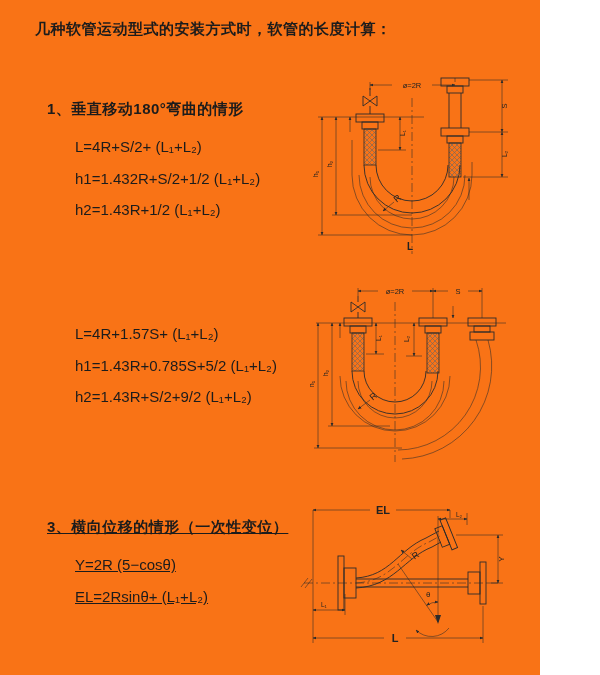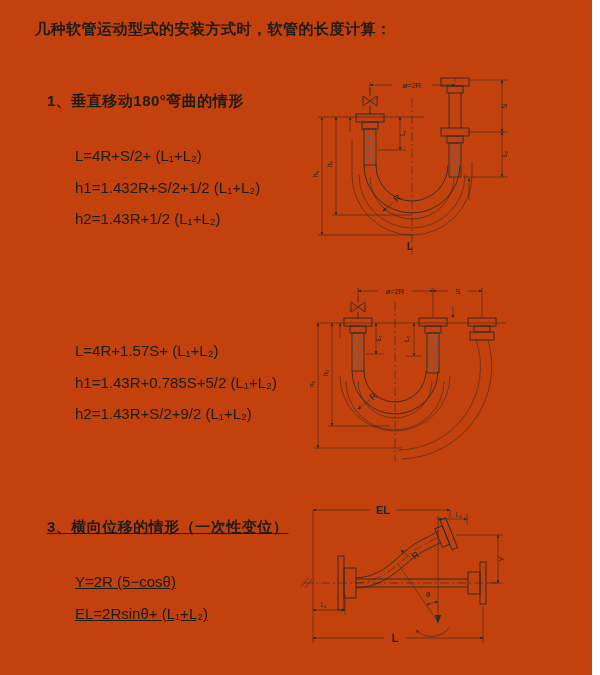--- a/index.html
+++ b/index.html
@@ -1,40 +1,40 @@
 <!DOCTYPE html>
 <html><head>
 <meta charset="utf-8">
 <style>
   html,body{margin:0;padding:0;background:#fff;}
   #page{
-    position:relative;width:592px;height:675px;background:#c2410c;overflow:hidden;
+    position:relative;width:540px;height:675px;background:#f97316;overflow:hidden;
     font-family:"Liberation Sans",sans-serif;color:#1c1c1c;
   }
   .doc-title{position:absolute;left:35px;top:20px;font-size:15px;font-weight:bold;letter-spacing:.5px;}
   .section{position:absolute;left:47px;width:290px;}
   .section .heading{font-size:15px;font-weight:bold;letter-spacing:.5px;line-height:18px;}
-  .section .formulas{margin:30px 0 0 28px;}
+  .section .formulas{margin:13px 0 0 28px;}
   .section .formula{font-size:15px;line-height:31.5px;white-space:nowrap;}
   .diagram{position:absolute;}
   svg{display:block;}
   svg text{font-family:"Liberation Sans",sans-serif;fill:#222;}
   .geo{stroke:#2b2b2b;stroke-width:.9;fill:none;}
   .thin{stroke:#2b2b2b;stroke-width:.55;fill:none;}
   .cl{stroke:#2b2b2b;stroke-width:.55;fill:none;stroke-dasharray:9 3 2 3;}
   .hatchrect{stroke:#2b2b2b;stroke-width:.8;}
 </style>
 </head>
 <body>
 
 <div id="page">
 
   <div class="doc-title">几种软管运动型式的安装方式时，软管的长度计算：</div>
 
-  <div class="section" style="top:92px;">
+  <div class="section" style="top:100px;">
     <div class="heading">1、垂直移动180°弯曲的情形</div>
     <div class="formulas">
       <div class="formula">L=4R+S/2+ (L₁+L₂)</div>
       <div class="formula">h1=1.432R+S/2+1/2 (L₁+L₂)</div>
       <div class="formula">h2=1.43R+1/2 (L₁+L₂)</div>
     </div>
   </div>
 
   <div class="section" style="top:305px;">
     <div class="formulas">

